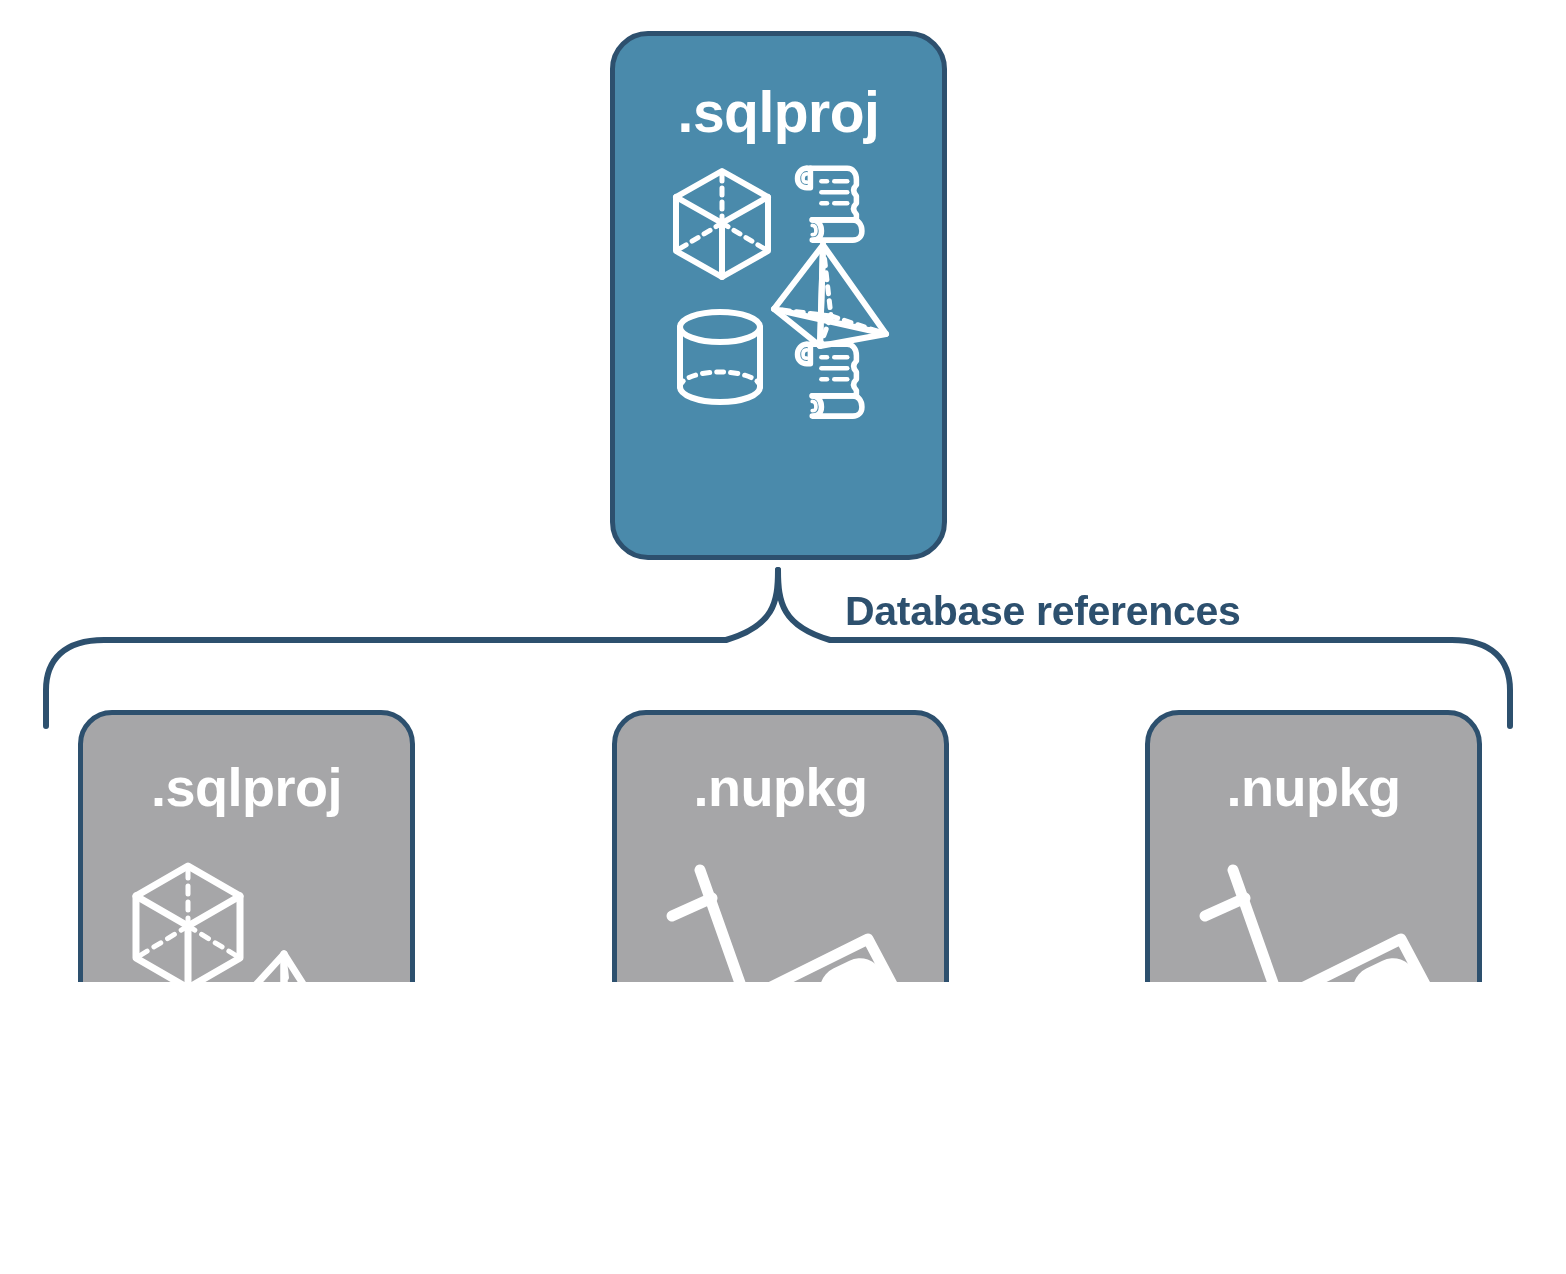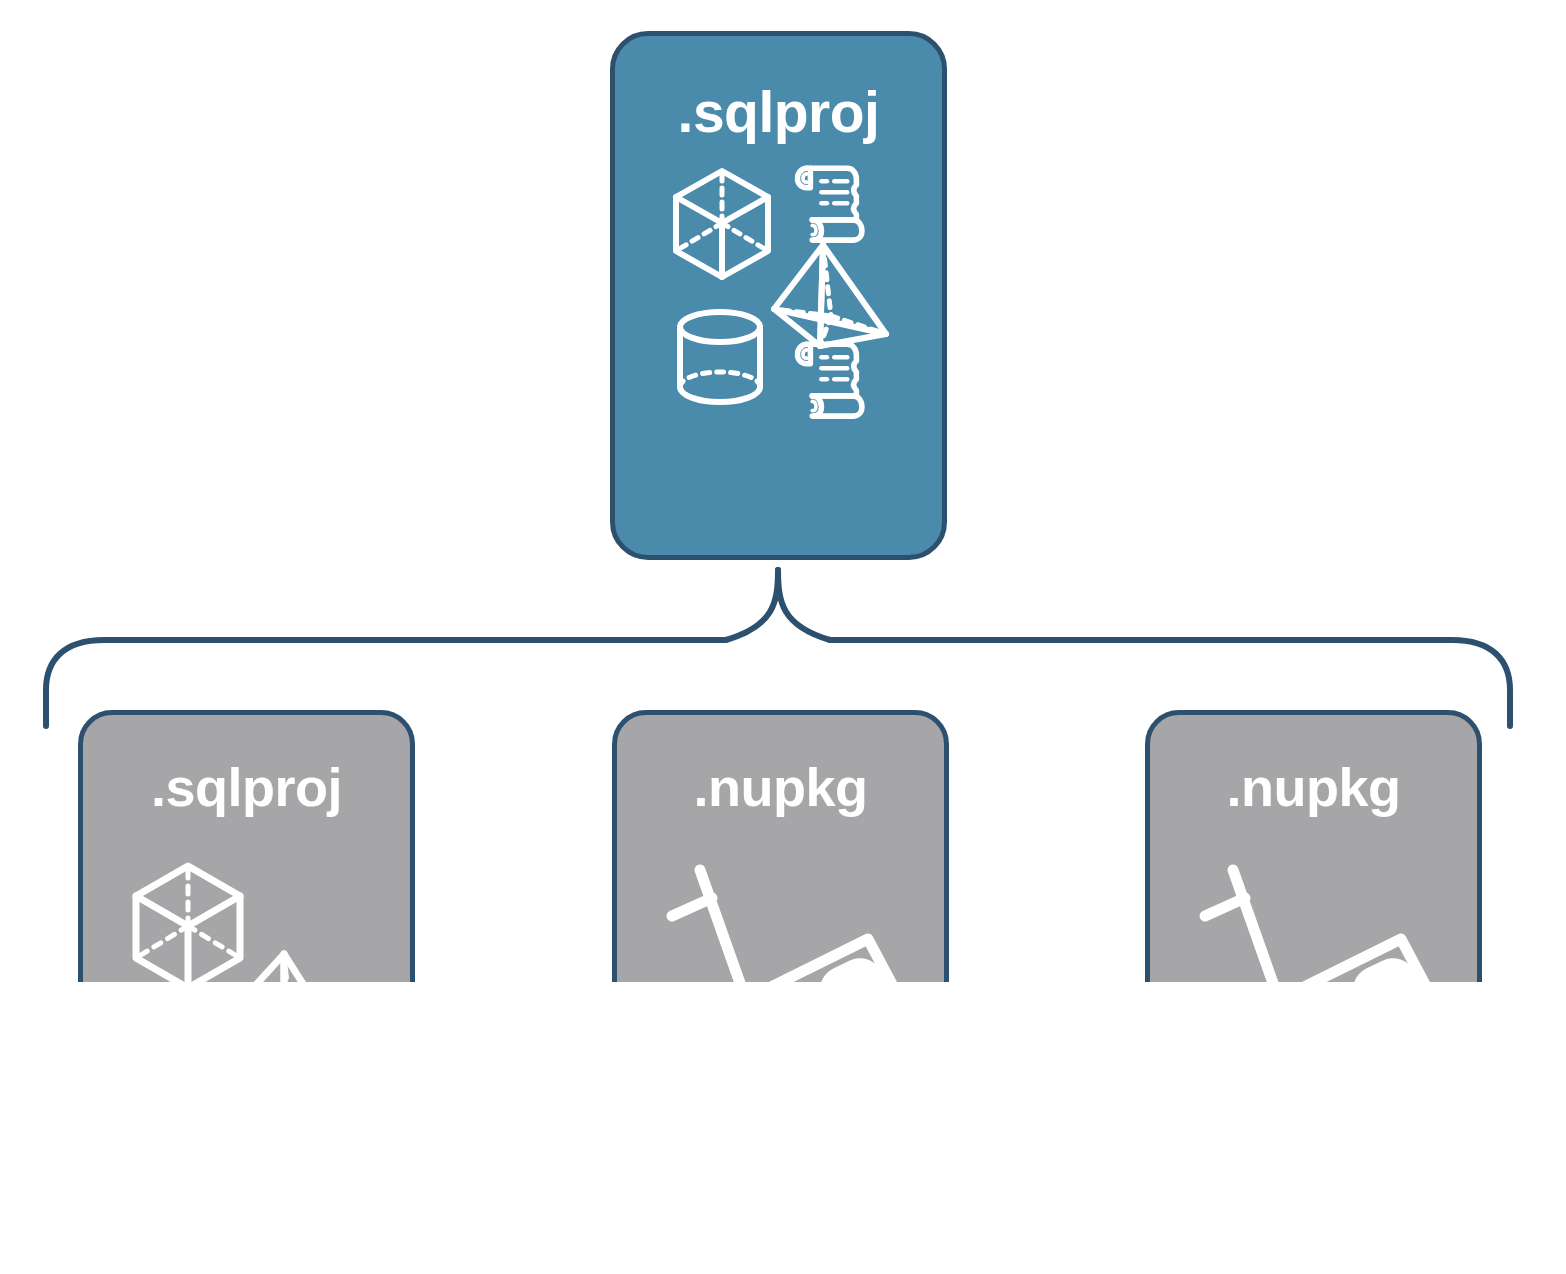--- a/index.html
+++ b/index.html
@@ -179,20 +179,21 @@
              C778 62 782 86 830 100
              L1452 100
              C1492 100 1510 120 1510 150
              L1510 186"></path>
     <path d="M778 30
              C778 62 774 86 726 100
              L104 100
              C64 100 46 120 46 150
              L46 186"></path>
   </svg>
+  <div id="brace-label">Database references</div>
 
   <div class="node leaf" id="leaf-0">
     <div class="node-title">.sqlproj</div>
     <div class="leaf-art">
       <svg class="art-svg" viewBox="0 0 290 300" fill="none" stroke="#ffffff" stroke-width="7" stroke-linecap="round" stroke-linejoin="round">
 
         <g>
           <path d="M34 52 L86 22 L138 52 L138 114 L86 144 L34 114 Z"></path>
           <path d="M34 52 L86 82 L138 52"></path>
           <path d="M86 82 L86 144"></path>

